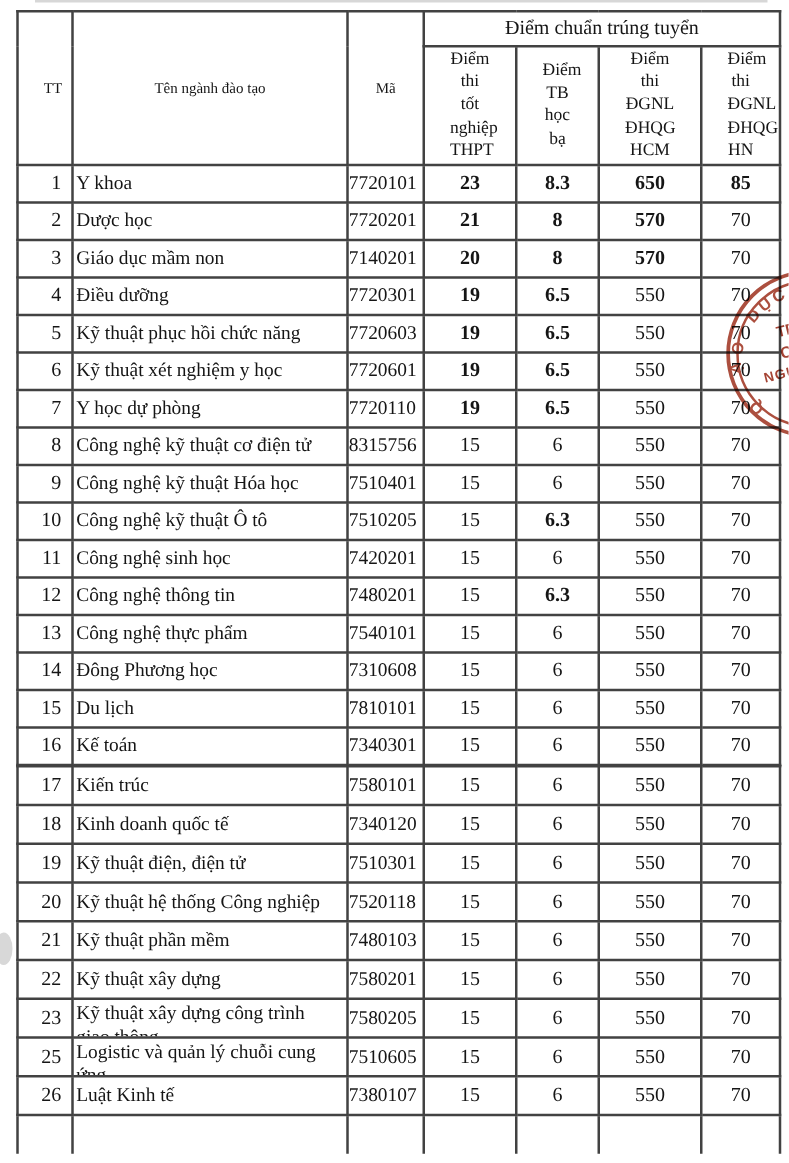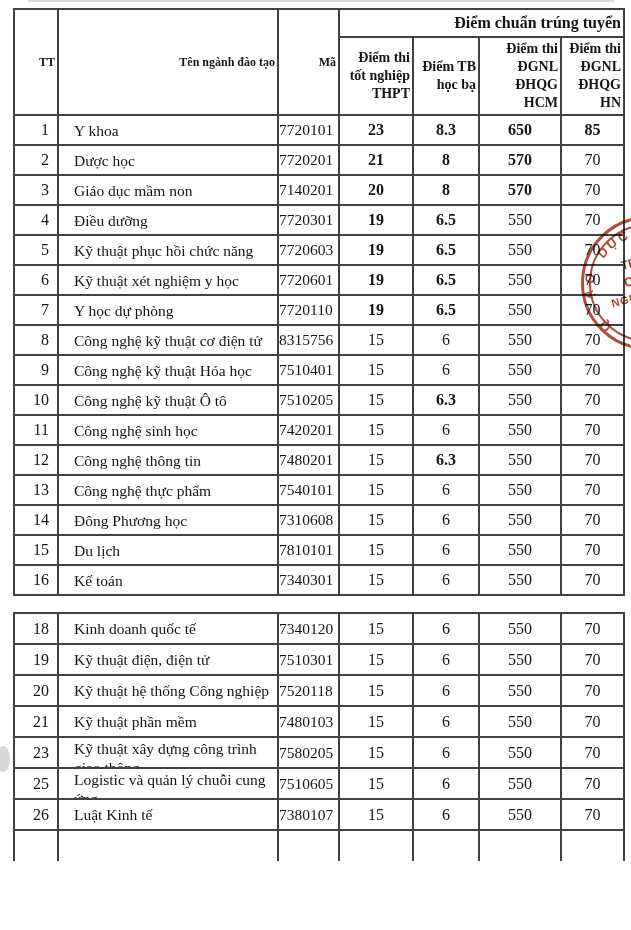--- a/index.html
+++ b/index.html
@@ -9,29 +9,29 @@
   }
   .scan-line{position:absolute;left:28px;top:0;width:586px;height:2px;background:#c9c9c9;opacity:.75;}
   .scan-blob{position:absolute;left:-4px;top:746px;width:14px;height:26px;background:#d8d8d8;border-radius:50%;}
   table{
     position:absolute;left:13px;width:611px;border-collapse:collapse;table-layout:fixed;
     background:transparent;
   }
   #t1{top:8px;}
   #t2{top:612px;}
   th,td{border:2px solid #424242;padding:0;}
-  thead th{font-weight:bold;text-align:right;vertical-align:middle;padding:1px 2px;line-height:1.25;}
+  thead th{font-weight:normal;text-align:center;vertical-align:middle;padding:1px 20px;line-height:1.25;}
   th.gh{height:24px;font-size:16px;}
   tr.sub th{height:74px;font-size:14px;line-height:1.3;}
   th.big{font-size:12px;}
   tbody tr{height:30px;}
   #t2 tbody tr{height:31px;}
   td{vertical-align:middle;font-size:16px;}
   td.tt{text-align:right;padding-right:8px;}
-  td.name{padding:0 3px 0 15px;}
+  td.name{padding:0 3px 0 2px;}
   td.name .clip{max-height:28px;overflow:hidden;line-height:19px;font-size:15.5px;}
   td.code{text-align:left;font-size:15.5px;}
   td.num{text-align:center;}
   td .b, td.b{font-weight:bold;}
   tr.partial td{border-bottom:none;}
   
   .stamp{position:absolute;left:581px;top:216px;width:134px;height:134px;pointer-events:none;opacity:.92;mix-blend-mode:multiply;}
   .ring{position:absolute;border-radius:50%;}
   .ring.outer{inset:0;border:3px solid #a5402e;}
   .ring.inner{inset:8px;border:2px solid #a5402e;}
@@ -264,20 +264,31 @@
       <col style="width:44px">
         <col style="width:220px">
         <col style="width:61px">
       <col style="width:74px">
         <col style="width:66px">
         <col style="width:82px">
         <col style="width:63px">
     </colgroup>
     <tbody>
         <tr>
+          <td class="tt">17</td>
+          <td class="name">
+            <div class="clip">Kiến trúc</div>
+          </td>
+          <td class="code">7580101</td>
+          <td class="num">15</td>
+          <td class="num">6</td>
+          <td class="num">550</td>
+          <td class="num">70</td>
+        </tr>
+        <tr>
           <td class="tt">18</td>
           <td class="name">
             <div class="clip">Kinh doanh quốc tế</div>
           </td>
           <td class="code">7340120</td>
           <td class="num">15</td>
           <td class="num">6</td>
           <td class="num">550</td>
           <td class="num">70</td>
         </tr>
@@ -302,20 +313,31 @@
           <td class="num">6</td>
           <td class="num">550</td>
           <td class="num">70</td>
         </tr>
         <tr>
           <td class="tt">21</td>
           <td class="name">
             <div class="clip">Kỹ thuật phần mềm</div>
           </td>
           <td class="code">7480103</td>
+          <td class="num">15</td>
+          <td class="num">6</td>
+          <td class="num">550</td>
+          <td class="num">70</td>
+        </tr>
+        <tr>
+          <td class="tt">22</td>
+          <td class="name">
+            <div class="clip">Kỹ thuật xây dựng</div>
+          </td>
+          <td class="code">7580201</td>
           <td class="num">15</td>
           <td class="num">6</td>
           <td class="num">550</td>
           <td class="num">70</td>
         </tr>
         <tr>
           <td class="tt">23</td>
           <td class="name">
             <div class="clip">Kỹ thuật xây dựng công trình giao thông</div>
           </td>

